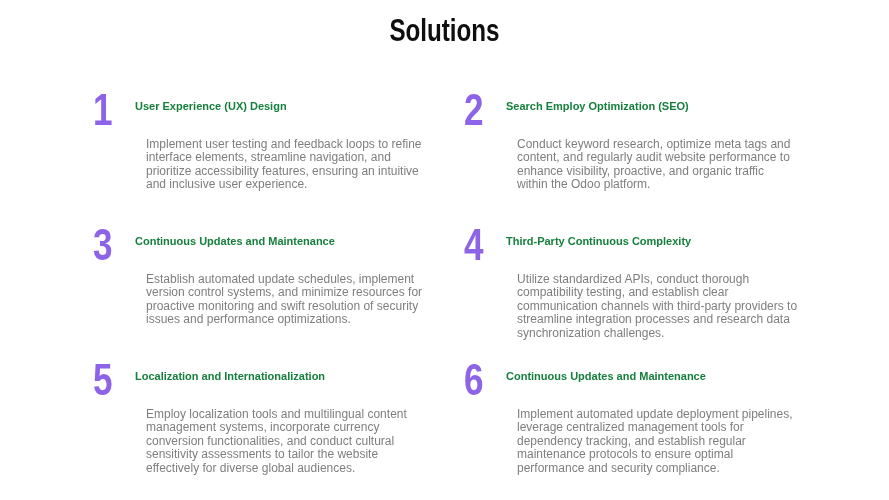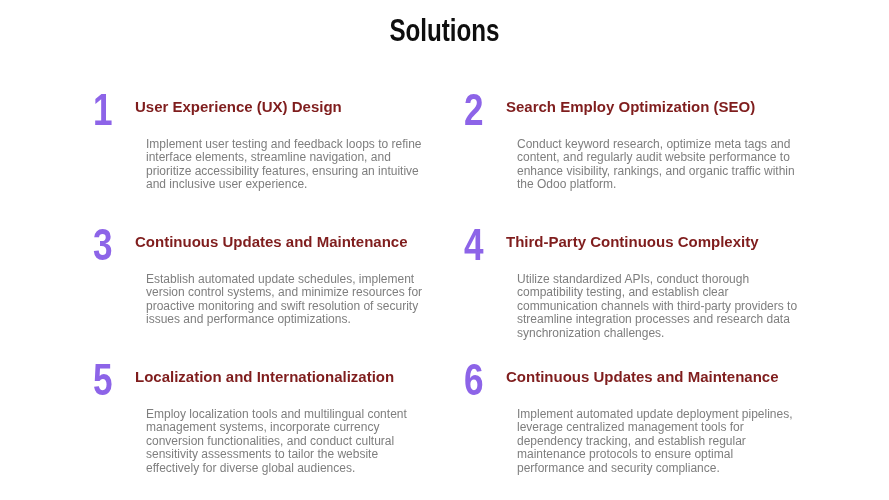--- a/index.html
+++ b/index.html
@@ -42,23 +42,23 @@
     line-height: 35px;
     color: #8d64e8;
     transform: scaleX(0.78);
     transform-origin: left top;
   }
 
   .content { flex: 1 1 auto; padding-right: 37px; }
 
   .item-title {
     margin-top: 5px;
-    font-size: 15px;
+    font-size: 11px;
     font-weight: 700;
-    color: #7f1d1d;
+    color: #15803d;
     line-height: 19px;
   }
 
   .item-desc {
     margin-top: 22px;
     font-size: 12px;
     line-height: 13.4px;
     color: #7e7e7e;
     max-width: 293px;
     margin-left: 11px;
@@ -78,21 +78,21 @@
       <div class="content">
         <h3 class="item-title">User Experience (UX) Design</h3>
         <p class="item-desc">Implement user testing and feedback loops to refine interface elements, streamline navigation, and prioritize accessibility features, ensuring an intuitive and inclusive user experience.</p>
       </div>
     </article>
 
     <article class="item">
       <div class="num">2</div>
       <div class="content">
         <h3 class="item-title">Search Employ Optimization (SEO)</h3>
-        <p class="item-desc">Conduct keyword research, optimize meta tags and content, and regularly audit website performance to enhance visibility, rankings, and organic traffic within the Odoo platform.</p>
+        <p class="item-desc">Conduct keyword research, optimize meta tags and content, and regularly audit website performance to enhance visibility, proactive, and organic traffic within the Odoo platform.</p>
       </div>
     </article>
 
     <article class="item">
       <div class="num">3</div>
       <div class="content">
         <h3 class="item-title">Continuous Updates and Maintenance</h3>
         <p class="item-desc">Establish automated update schedules, implement version control systems, and minimize resources for proactive monitoring and swift resolution of security issues and performance optimizations.</p>
       </div>
     </article>

